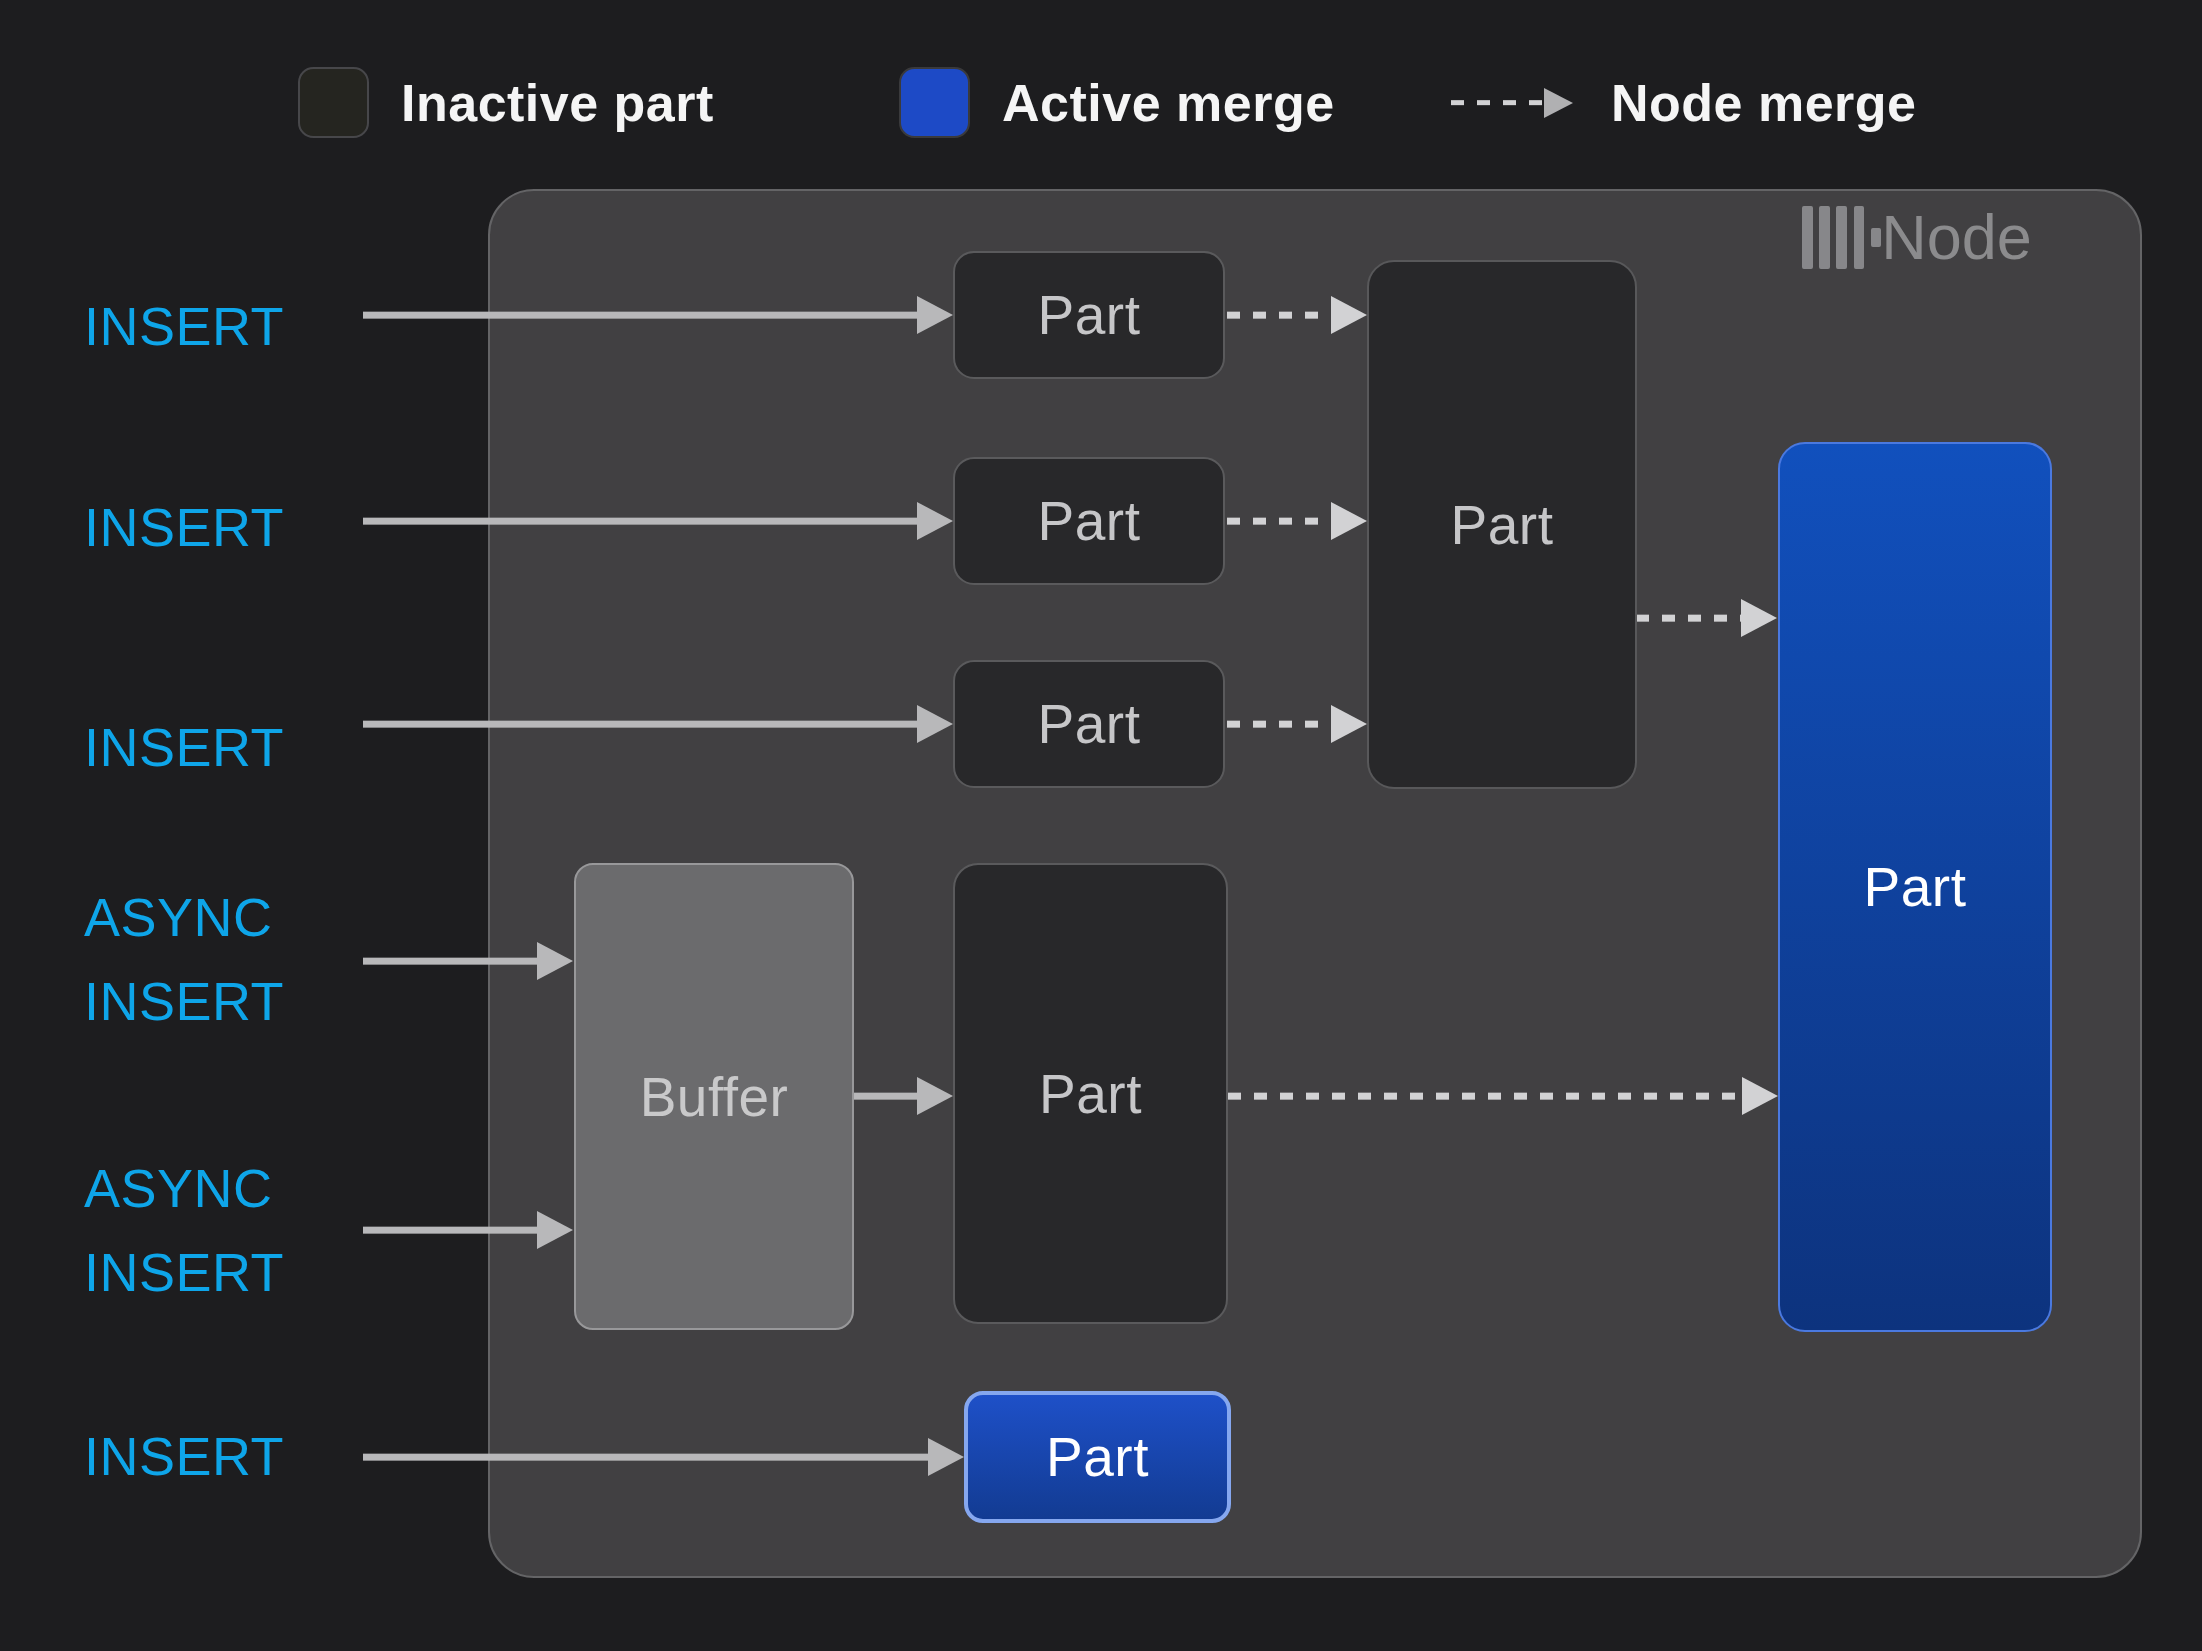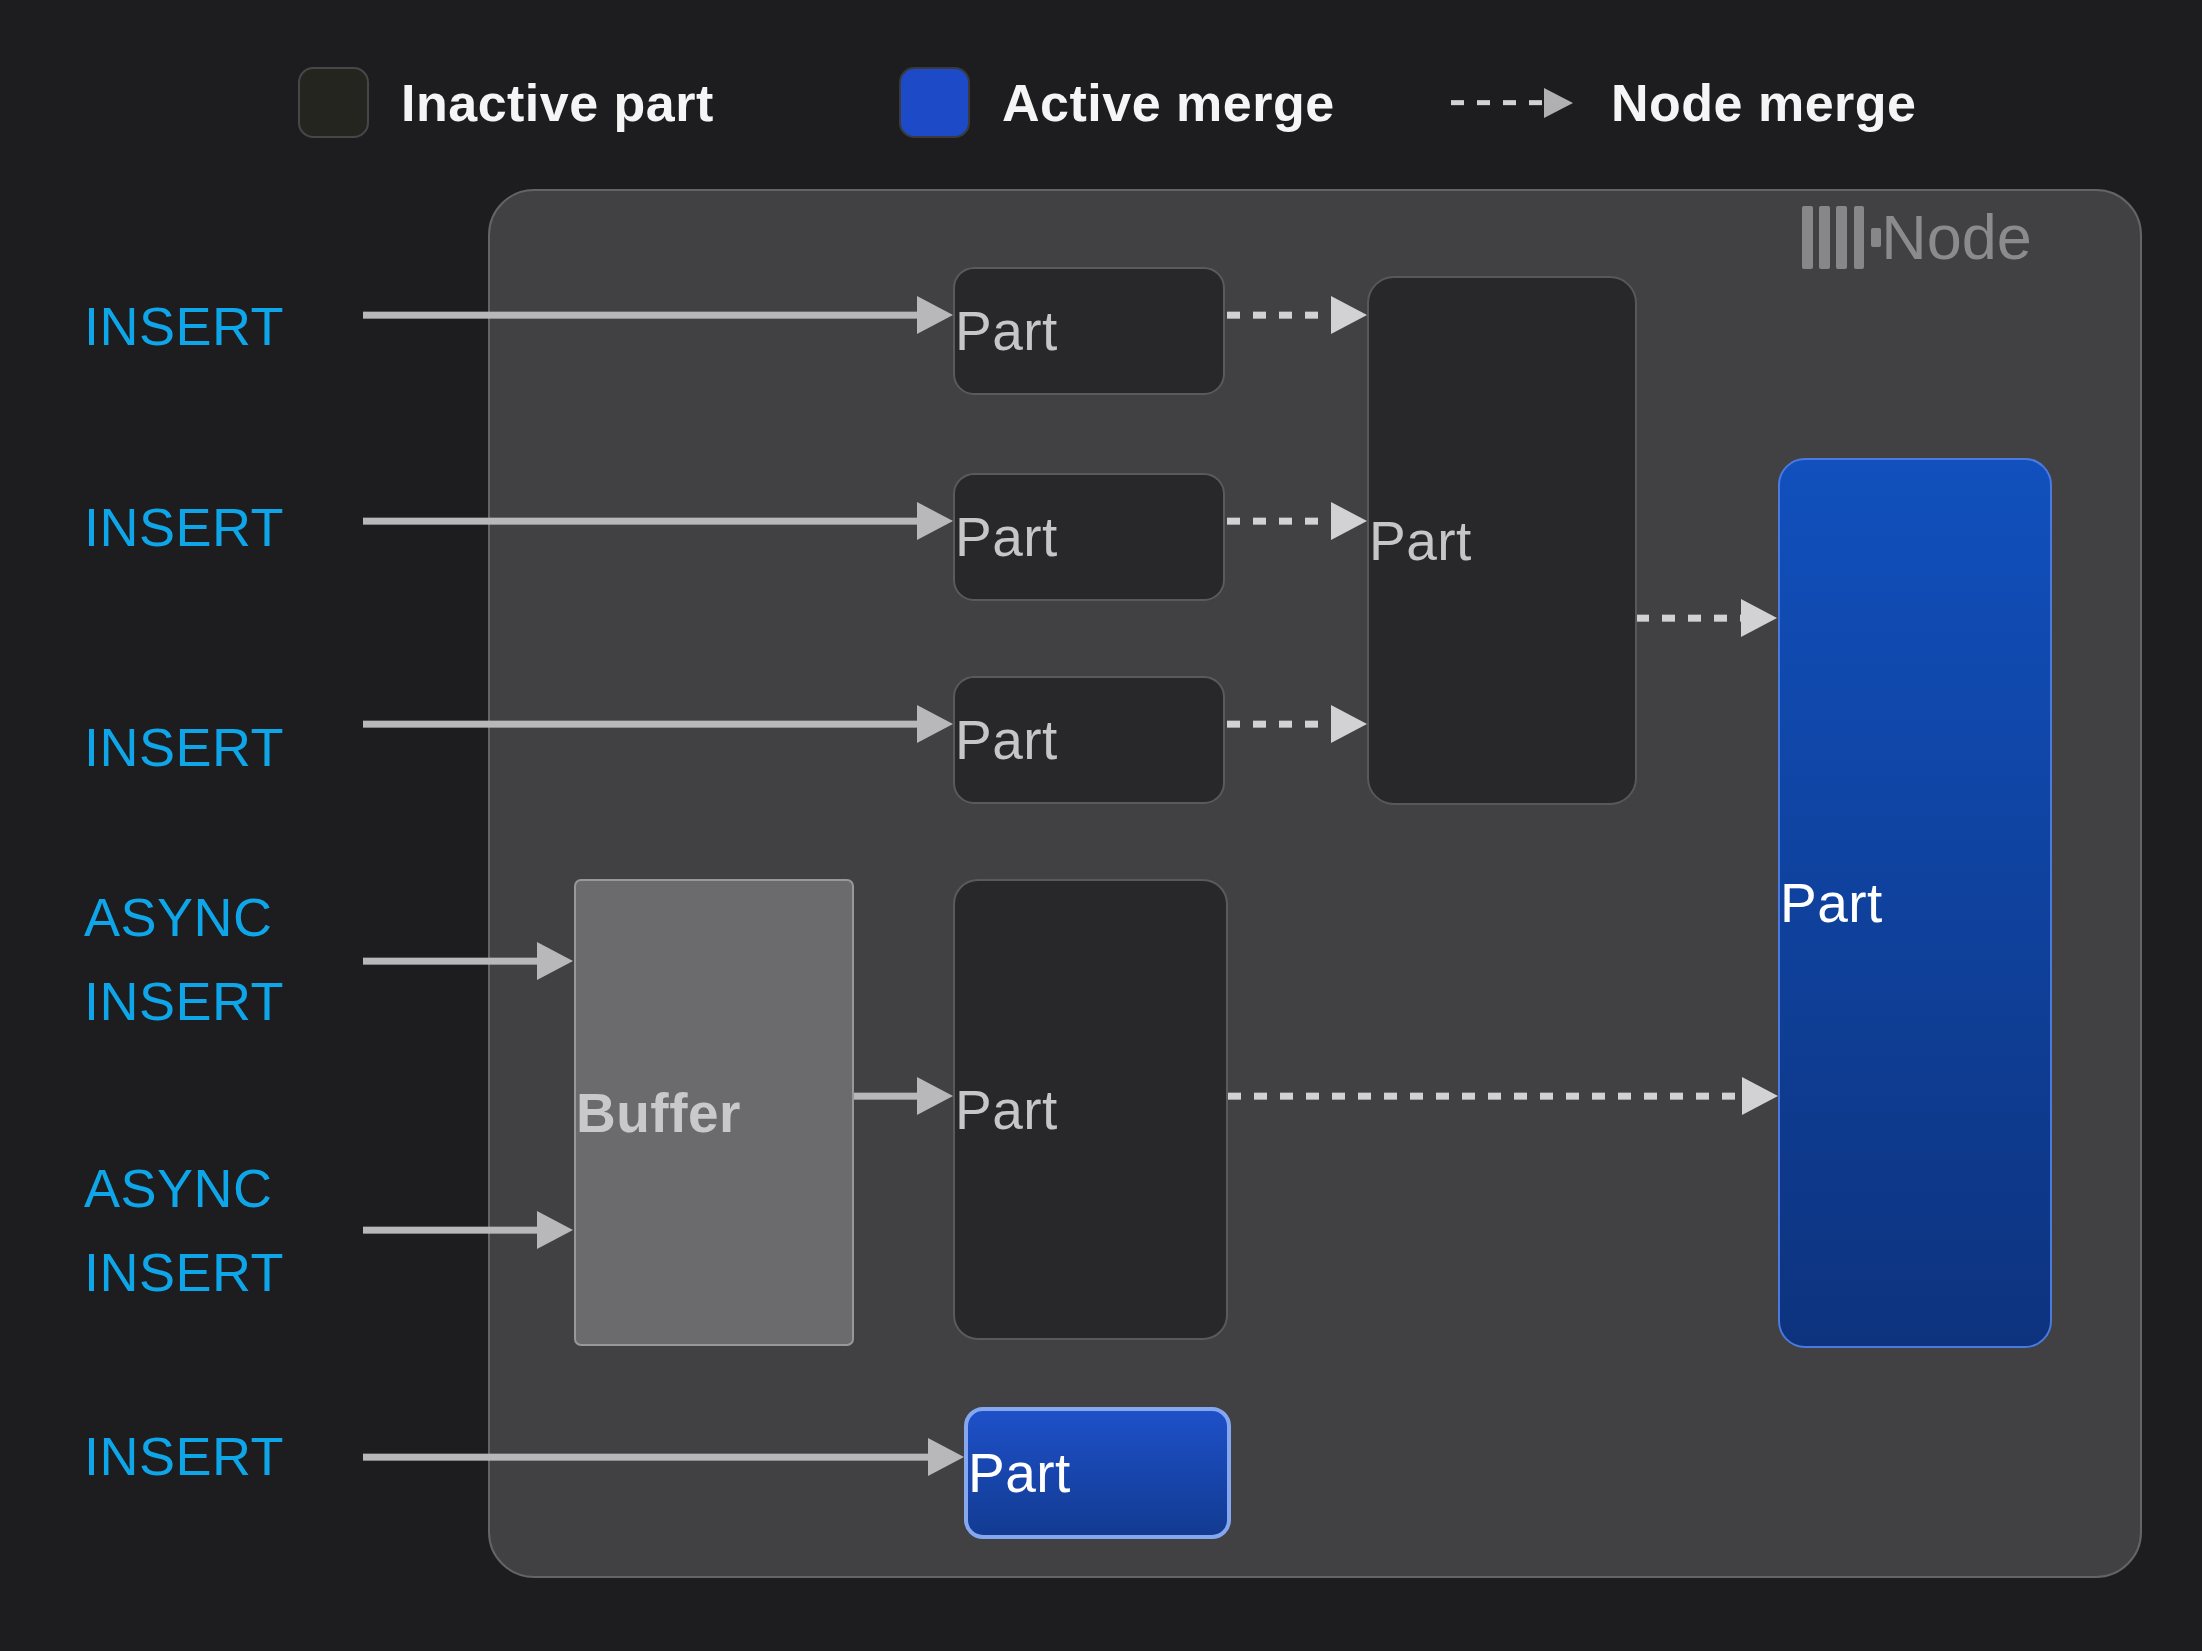--- a/index.html
+++ b/index.html
@@ -33,26 +33,26 @@
   .ch-bars .dot{width:10.5px;height:19px;background:#87878a;border-radius:1.9px;}
   .node-title{color:#8b8b8d;font-size:63px;font-weight:500;}
   
   .io-label{
     position:absolute;left:84px;color:#0ea5e9;font-size:54px;font-weight:500;
     line-height:84px;white-space:pre-line;letter-spacing:0.5px;
   }
   .io-label.single{line-height:63px;}
   
   .box{
-    position:absolute;display:flex;align-items:center;justify-content:flex-start;
-    box-sizing:border-box;color:#c6c6c8;font-size:55px;font-weight:500;letter-spacing:0.5px;margin-top:16px;
+    position:absolute;display:flex;align-items:center;justify-content:center;
+    box-sizing:border-box;color:#c6c6c8;font-size:55px;font-weight:500;letter-spacing:0.5px;
   }
   .part-inactive{background:#28282a;border:2.9px solid #5a5a5c;border-radius:21px;}
   .part-merged{background:#28282a;border:2.9px solid #58585a;border-radius:27px;}
-  .buffer{background:#6b6b6d;border:2.9px solid #98989a;border-radius:7px;color:#c9c9ca;font-weight:700;}
+  .buffer{background:#6b6b6d;border:2.9px solid #98989a;border-radius:19px;color:#c9c9ca;font-weight:400;}
   .part-active-large{
     background:linear-gradient(180deg,#1150bd 0%,#0d337e 100%);
     border:2.9px solid #4a79e0;border-radius:27px;color:#ffffff;
   }
   .part-active-small{
     background:linear-gradient(180deg,#1e50c8 0%,#123b92 100%);
     border:4.8px solid #85a7ef;border-radius:19px;color:#ffffff;
   }
   
   .arrow{position:absolute;height:42px;}

